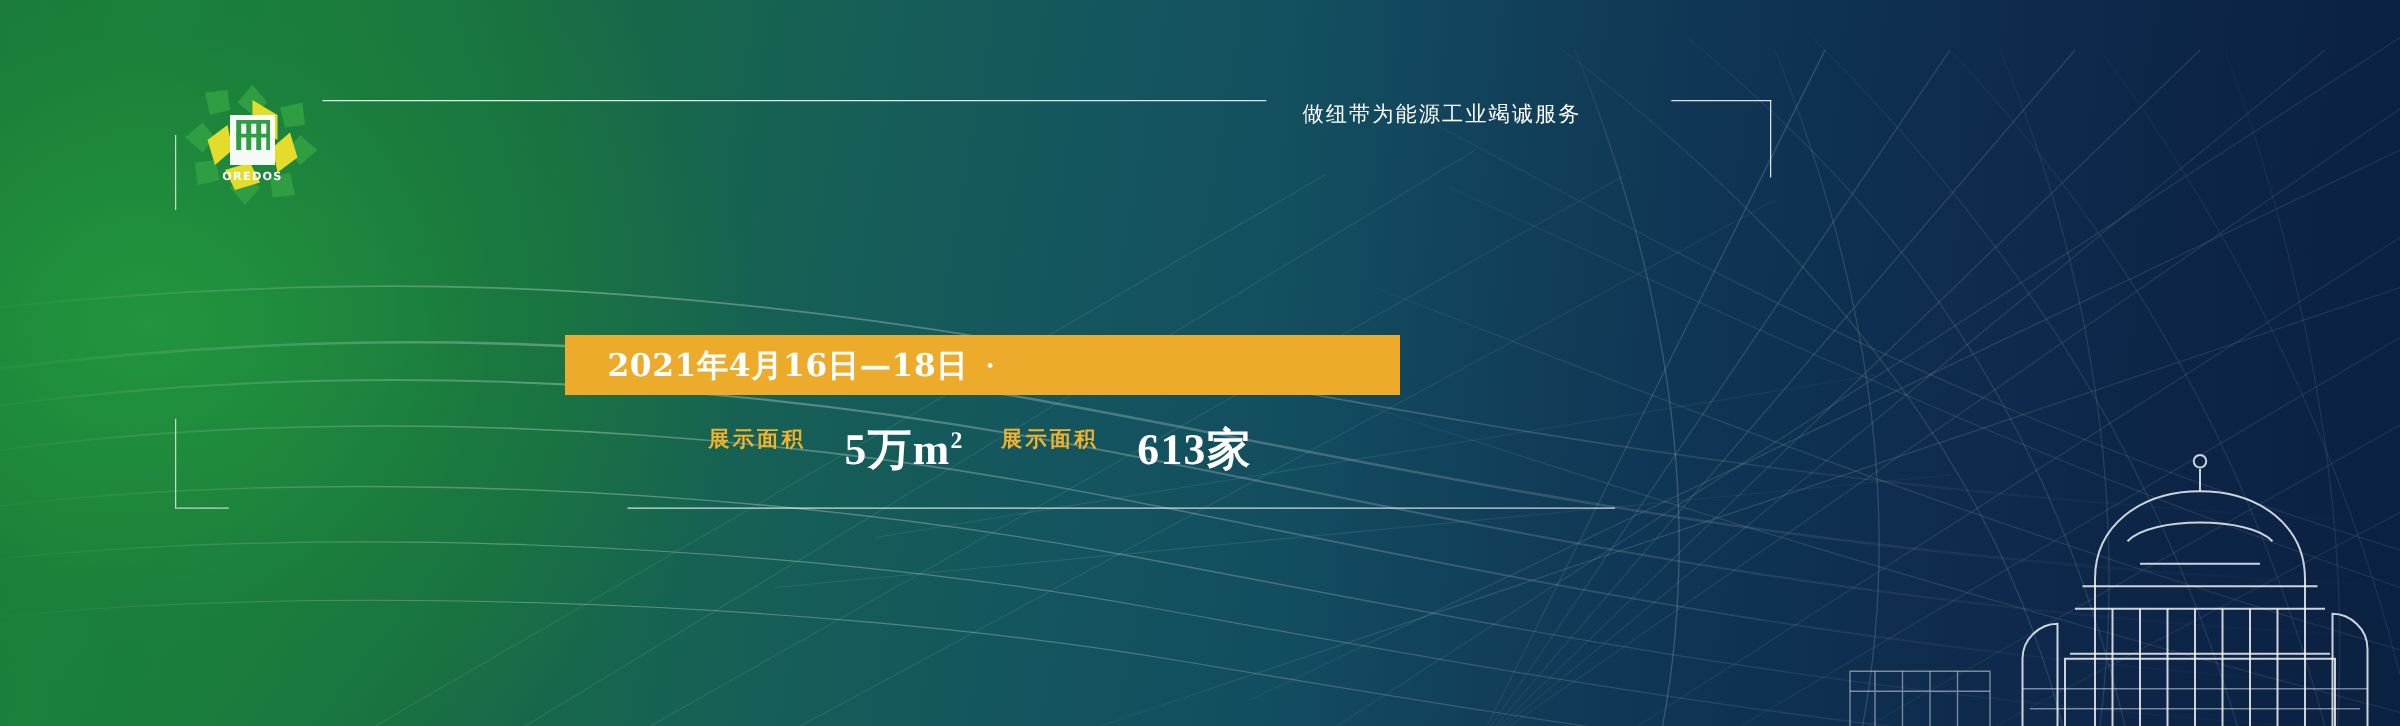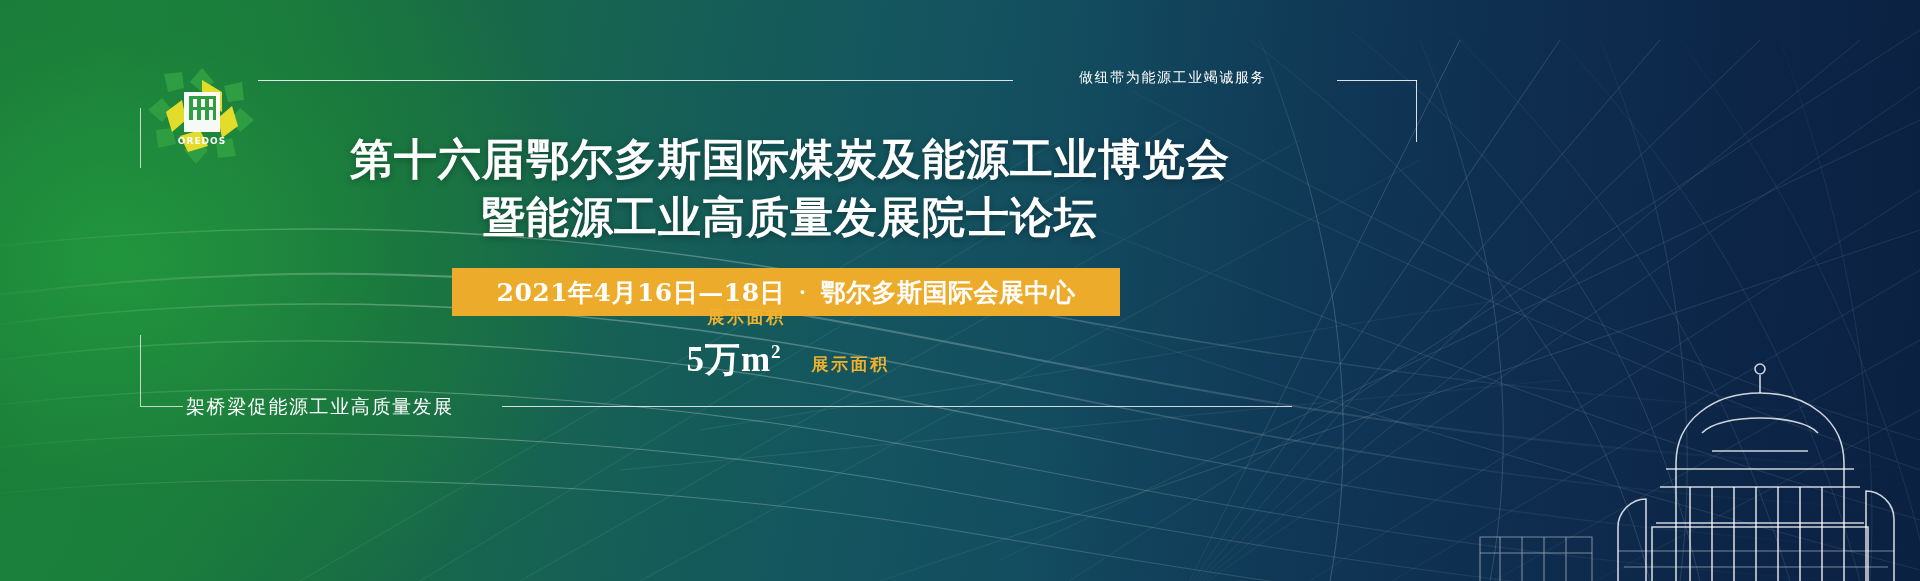--- a/index.html
+++ b/index.html
@@ -34,57 +34,57 @@
   .rule-right-v{left:1416px;top:80px;width:1px;height:62px;background:rgba(255,255,255,0.85);}
   .rule-bot-left-v{left:140px;top:335px;width:1px;height:72px;}
   .rule-bot-h1{left:141px;top:406px;width:42px;height:1px;}
   .rule-bot-h2{left:502px;top:406px;width:790px;height:1px;background:rgba(255,255,255,0.8);}
 
   
   .logo{position:absolute;left:144px;top:62px;width:116px;height:106px;}
 
   
   .tagline-top{
-    position:absolute;left:1042px;top:61px;width:290px;height:32px;
-    color:#ffffff;font-size:14px;letter-spacing:1.6px;line-height:32px;
-    font-family:"DejaVu Sans","Liberation Sans",sans-serif;white-space:nowrap;margin-left:37px;
+    position:absolute;left:1042px;top:76px;width:290px;height:32px;
+    color:#ffffff;font-size:17px;letter-spacing:1.6px;line-height:32px;
+    font-family:"DejaVu Sans","Liberation Sans",sans-serif;white-space:nowrap;
   }
   .tagline-bottom{
     position:absolute;left:186px;top:390px;color:#ffffff;
     font-size:19px;letter-spacing:1.6px;line-height:32px;
     font-family:"DejaVu Sans","Liberation Sans",sans-serif;white-space:nowrap;
   }
 
   
   .title-wrap{position:absolute;left:0;top:132px;width:1580px;text-align:center;}
   .title1,.title2{
     color:#ffffff;font-weight:700;white-space:nowrap;
     font-family:"DejaVu Serif","Liberation Serif",serif;
     text-shadow:0 2px 7px rgba(0,0,0,0.32);
   }
   .title1{font-size:43px;line-height:54px;letter-spacing:1px;}
   .title2{font-size:43px;line-height:54px;letter-spacing:1px;margin-top:4px;}
 
   
   .date-bar{
     position:absolute;left:452px;top:268px;width:668px;height:48px;
-    background:#edab2b;display:flex;align-items:center;justify-content:center;
+    background:#edab2b;display:flex;align-items:center;justify-content:flex-start;padding-left:34px;
   }
   .date-text{
     color:#ffffff;font-size:25px;letter-spacing:0.5px;white-space:nowrap;
     font-family:"DejaVu Serif","Liberation Serif",serif;font-weight:700;
   }
   .date-sep{padding:0 14px;font-size:20px;}
 
   
   .stats{
     position:absolute;left:452px;top:328px;width:668px;height:54px;
     display:flex;align-items:flex-end;justify-content:center;gap:26px;
   }
-  .stat{display:flex;align-items:flex-end;gap:5px;flex-direction:column;}
+  .stat{display:flex;gap:27px;}
   .stat-label{
     color:#f0b22c;font-size:17px;font-weight:700;letter-spacing:2.5px;
     font-family:"DejaVu Sans","Liberation Sans",sans-serif;
     padding-bottom:6px;white-space:nowrap;
   }
   .stat-value{
     position:relative;color:#ffffff;font-size:35px;font-weight:700;
     letter-spacing:1px;white-space:nowrap;line-height:40px;
     font-family:Liberation Serif, serif;
     padding:0 4px 2px 4px;
@@ -235,36 +235,31 @@
         <rect x="61" y="36" width="4" height="22"></rect>
         <rect x="69" y="36" width="3" height="22"></rect>
         <rect x="45" y="34" width="27" height="3"></rect>
         <rect x="45" y="45" width="27" height="3"></rect>
       </g>
       <text x="58" y="82" fill="#ffffff" font-size="9" font-family="'DejaVu Sans','Liberation Sans',sans-serif" font-weight="700" text-anchor="middle" letter-spacing="1">OREDOS</text>
     </g>
   </svg>
 
   <div class="tagline-top">做纽带为能源工业竭诚服务</div>
-  <div class="tagline-bottom">架桥梁促能源工业高质量发展</div>
-
-  <div class="title-wrap">
-    <div class="title1">第十六届鄂尔多斯国际煤炭及能源工业博览会</div>
-    <div class="title2">暨能源工业高质量发展院士论坛</div>
-  </div>
+
 
   <div class="date-bar">
     <span class="date-text">2021年4月16日—18日</span>
     <span class="date-text date-sep">·</span>
-    <span class="date-text">鄂尔多斯国际会展中心</span>
   </div>
 
   <div class="stats">
     <div class="stat">
       <span class="stat-label">展示面积</span>
       <span class="stat-value"><span>5万m</span><span class="sup">2</span></span>
     </div>
     <div class="stat">
       <span class="stat-label">展示面积</span>
+      <span class="stat-value"><span>613家</span><span class="sup"></span></span>
     </div>
   </div>
 
 </div>
 
 </body></html>

